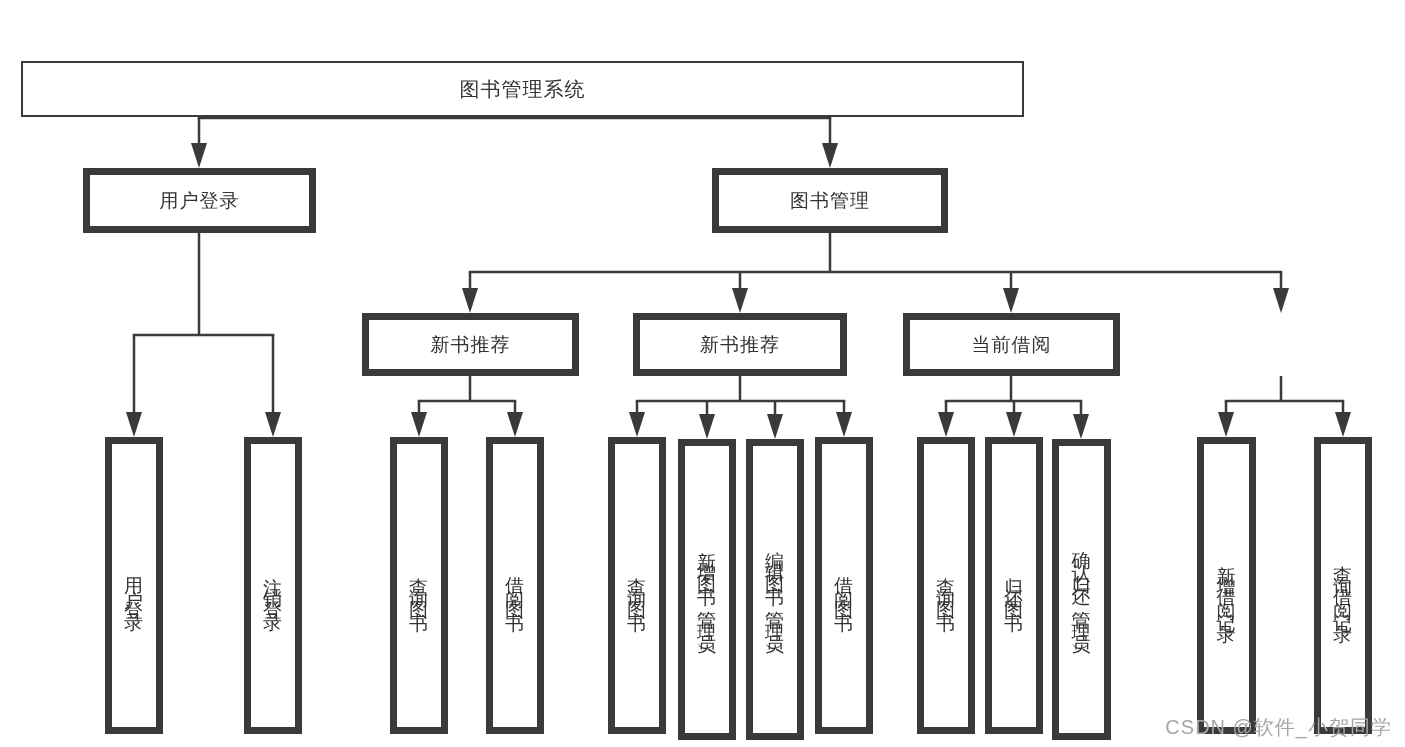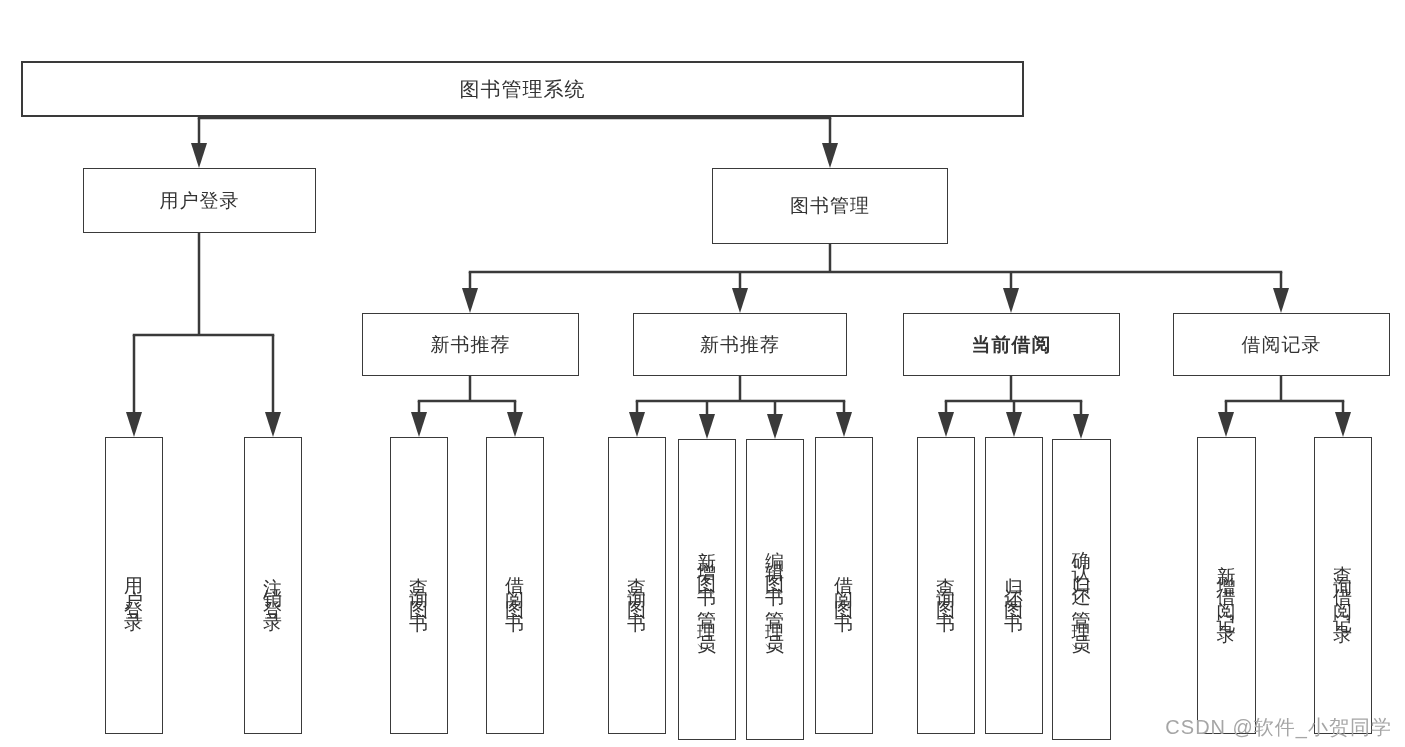--- a/index.html
+++ b/index.html
@@ -20,21 +20,21 @@
     left: 0;
     top: 0;
     width: 1405px;
     height: 747px;
     z-index: 1;
   }
   .node {
     position: absolute;
     box-sizing: border-box;
     background: #ffffff;
-    border: 1px solid #000000;
+    border: 7px solid #000000;
     color: #333333;
     display: flex;
     align-items: center;
     justify-content: center;
     z-index: 2;
   }
   .node-h {
     font-size: 19px;
     letter-spacing: 1px;
     white-space: nowrap;
@@ -116,26 +116,25 @@
       <line x1="1224.75" y1="401" x2="1344.25" y2="401" stroke="#3a3a3a" stroke-width="2.5"></line>
       <line x1="1226" y1="401" x2="1226" y2="421" stroke="#3a3a3a" stroke-width="2.5"></line>
       <polygon points="1218,412 1234,412 1226,437" fill="#3a3a3a"></polygon>
       <line x1="1343" y1="401" x2="1343" y2="421" stroke="#3a3a3a" stroke-width="2.5"></line>
       <polygon points="1335,412 1351,412 1343,437" fill="#3a3a3a"></polygon>
     </svg>
 
   <div class="node node-h node-root" style="left: 21px; top: 13px; width: 1003px; height: 56px; border-color: rgb(58, 58, 58); color: rgb(51, 51, 51); margin-top: 48px;">图书管理系统</div>
 
   <div class="node node-h" style="left: 83px; top: 168px; width: 233px; height: 65px; border-color: rgb(58, 58, 58); color: rgb(51, 51, 51);">用户登录</div>
-  <div class="node node-h" style="left: 712px; top: 168px; width: 236px; height: 76px; border-color: rgb(58, 58, 58); color: rgb(51, 51, 51);">图书管理</div>
+  <div class="node node-h" style="left: 712px; top: 168px; width: 236px; height: 65px; border-color: rgb(58, 58, 58); color: rgb(51, 51, 51);">图书管理</div>
 
   <div class="node node-h" style="left: 362px; top: 313px; width: 217px; height: 63px; border-color: rgb(58, 58, 58); color: rgb(51, 51, 51);">新书推荐</div>
   <div class="node node-h" style="left: 633px; top: 313px; width: 214px; height: 63px; border-color: rgb(58, 58, 58); color: rgb(51, 51, 51);">新书推荐</div>
-  <div class="node node-h" style="left: 903px; top: 313px; width: 217px; height: 63px; border-color: rgb(58, 58, 58); color: rgb(51, 51, 51); font-weight: bold;">当前借阅</div>
-  <div class="node node-h" style="left: 1173px; top: 313px; width: 217px; height: 63px; border-color: rgb(58, 58, 58); color: rgb(51, 51, 51);">借阅记录</div>
+  <div class="node node-h" style="left: 903px; top: 313px; width: 217px; height: 63px; border-color: rgb(58, 58, 58); color: rgb(51, 51, 51);">当前借阅</div>
 
   <div class="node node-v" style="left: 105px; top: 437px; width: 58px; height: 297px; border-color: rgb(58, 58, 58); color: rgb(51, 51, 51);">用户登录</div>
   <div class="node node-v" style="left: 244px; top: 437px; width: 58px; height: 297px; border-color: rgb(58, 58, 58); color: rgb(51, 51, 51);">注销登录</div>
 
   <div class="node node-v" style="left: 390px; top: 437px; width: 58px; height: 297px; border-color: rgb(58, 58, 58); color: rgb(51, 51, 51);">查询图书</div>
   <div class="node node-v" style="left: 486px; top: 437px; width: 58px; height: 297px; border-color: rgb(58, 58, 58); color: rgb(51, 51, 51);">借阅图书</div>
 
   <div class="node node-v" style="left: 608px; top: 437px; width: 58px; height: 297px; border-color: rgb(58, 58, 58); color: rgb(51, 51, 51);">查询图书</div>
   <div class="node node-v" style="left: 678px; top: 439px; width: 58px; height: 301px; border-color: rgb(58, 58, 58); color: rgb(51, 51, 51);">新增图书（管理员）</div>
   <div class="node node-v" style="left: 746px; top: 439px; width: 58px; height: 301px; border-color: rgb(58, 58, 58); color: rgb(51, 51, 51);">编辑图书（管理员）</div>

